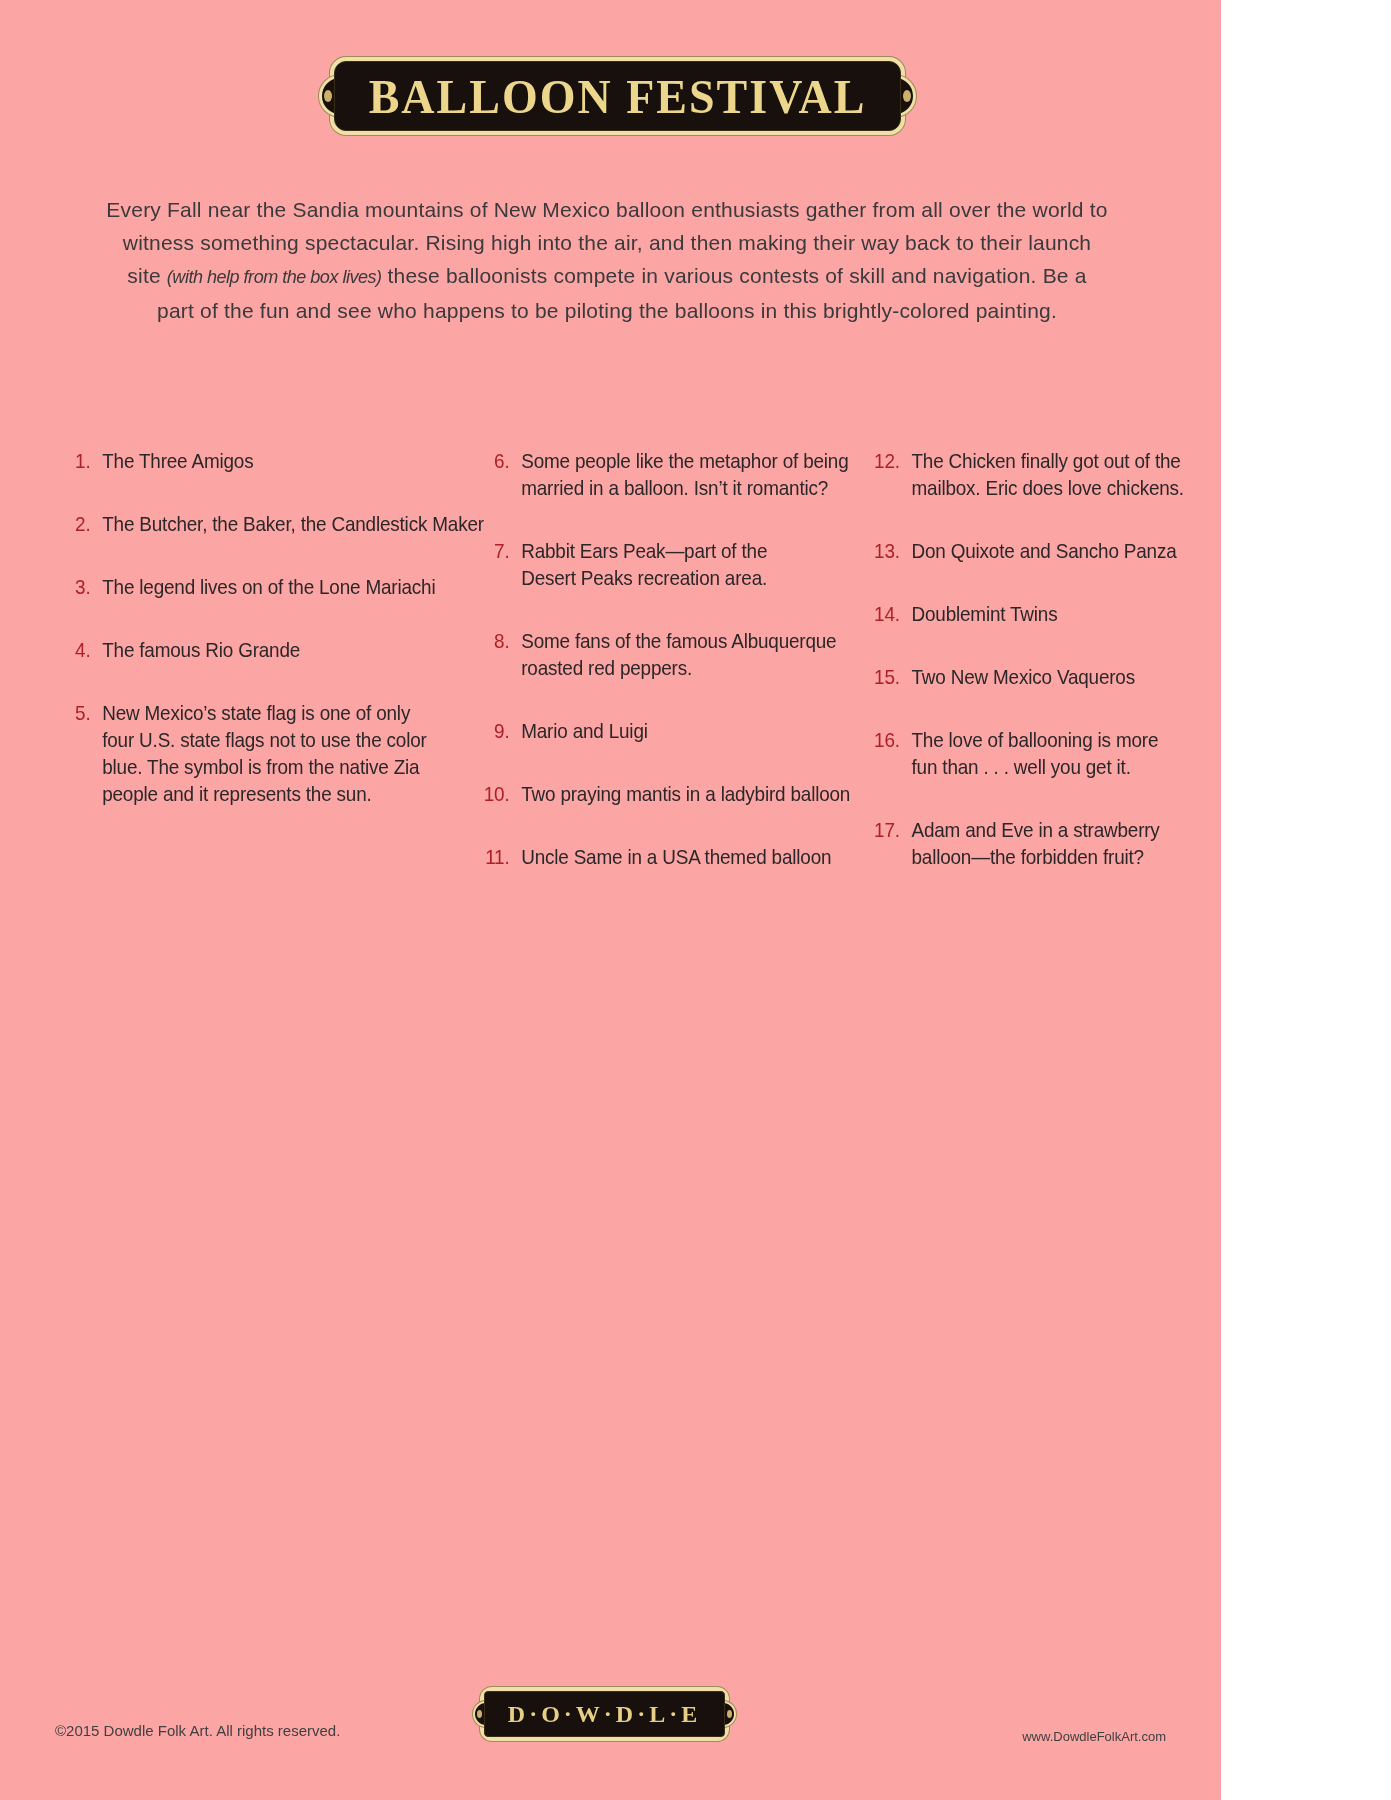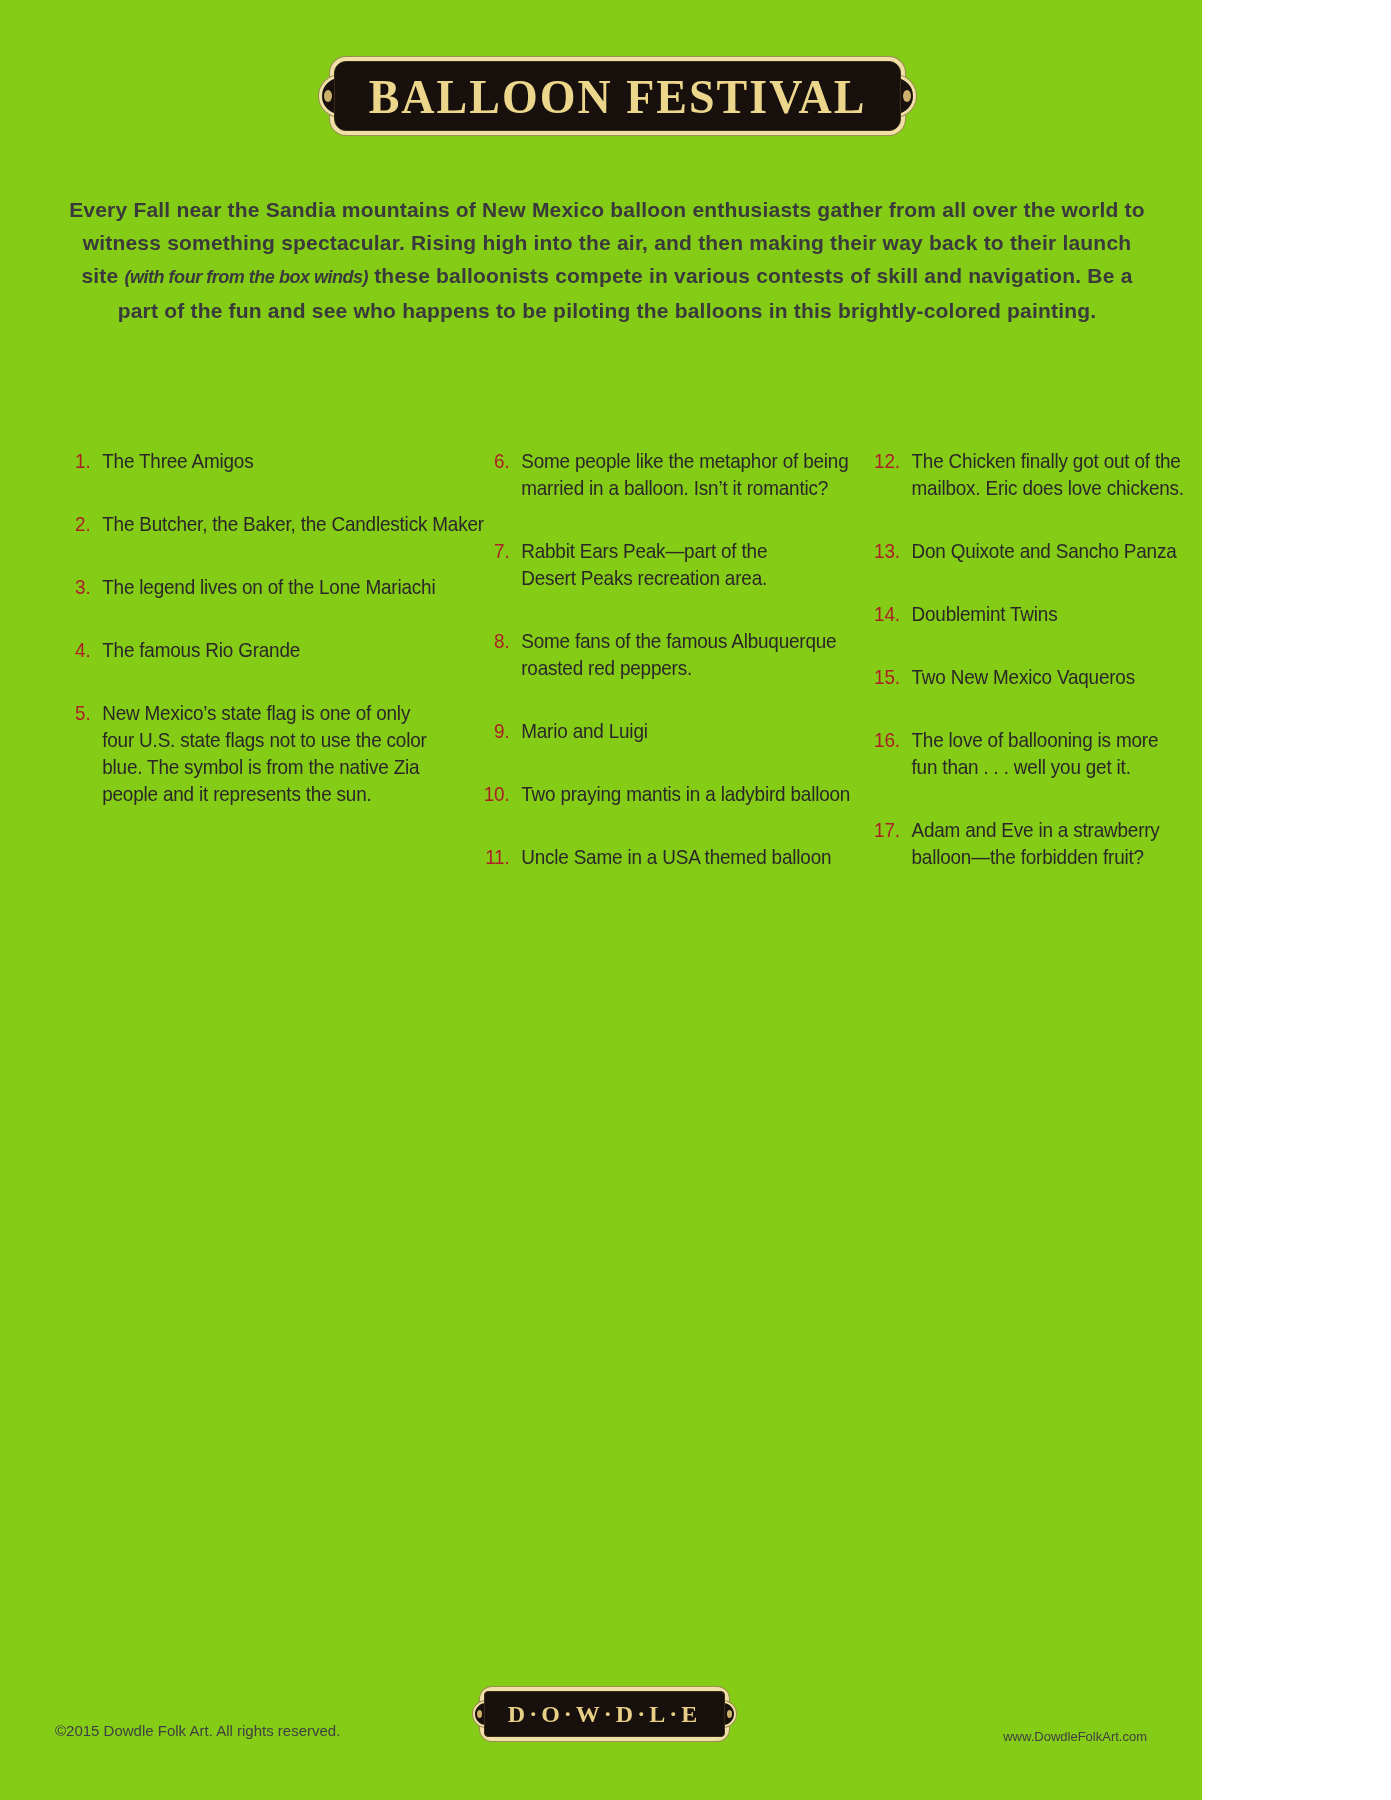--- a/index.html
+++ b/index.html
@@ -1,18 +1,18 @@
 <!DOCTYPE html>
 <html><head>
 <meta charset="utf-8">
 <style>
   html,body { margin:0; padding:0; background:#ffffff; }
   .page {
-    position:relative; width:1202px; height:1800px; background:#84cc16;
-    font-family:"Liberation Sans", sans-serif; color:#2b2728; overflow:hidden;
+    position:relative; width:1202px; height:1800px; background:#fca5a5;
+    font-family:"Liberation Sans", sans-serif; color:#2b2728; overflow:hidden;padding-left:19px;
   }
 
   
   .plaque {
     position:absolute; background:#f0dfa6; border-radius:16px; padding:4px;
     box-sizing:border-box; box-shadow:0 0 0 1px #9c8c55;
   }
   .plaque-inner {
     position:relative; z-index:1; width:100%; height:100%; box-sizing:border-box;
     background:#17100c; border:1px solid #3a2d18; border-radius:12px;
@@ -48,21 +48,21 @@
   .footer-plaque .cap::after { width:5px; height:8px; }
   .logo-text {
     font-family:"Liberation Serif", serif; font-weight:bold;
     font-size:24px; letter-spacing:4px; color:#e7cf85; white-space:nowrap;
   }
 
   
   .intro {
     position:absolute; left:40px; top:193px; width:1134px; margin:0;
     text-align:center; white-space:pre; font-size:21px; line-height:33px;
-    color:#3a393b; letter-spacing:0.2px;font-weight:bold;
+    color:#3a393b; letter-spacing:0.2px;
   }
   .intro-italic { font-style:italic; font-size:0.86em; letter-spacing:-0.5px; }
 
   
   .col { position:absolute; top:447px; }
   #col1 { left:68px;  width:430px; }
   #col2 { left:478px; width:400px; }
   #col3 { left:862px; width:340px; }
 
   .item {
@@ -92,21 +92,21 @@
   <div class="plaque banner">
     <span class="cap cap-l"></span>
     <span class="cap cap-r"></span>
     <div class="plaque-inner">
       <span class="banner-title">BALLOON FESTIVAL</span>
     </div>
   </div>
 
   <p class="intro"><span>Every Fall near the Sandia mountains of New Mexico balloon enthusiasts gather from all over the world to
 witness something spectacular. Rising high into the air, and then making their way back to their launch
-site </span><span class="intro-italic">(with four from the box winds)</span><span> these balloonists compete in various contests of skill and navigation. Be a
+site </span><span class="intro-italic">(with help from the box lives)</span><span> these balloonists compete in various contests of skill and navigation. Be a
 part of the fun and see who happens to be piloting the balloons in this brightly-colored painting.</span></p>
 
   <div class="col" id="col1">
     <div class="item">
       <span class="num">1.</span>
       <span class="txt">The Three Amigos</span>
     </div>
     <div class="item">
       <span class="num">2.</span>
       <span class="txt">The Butcher, the Baker, the Candlestick Maker</span>

